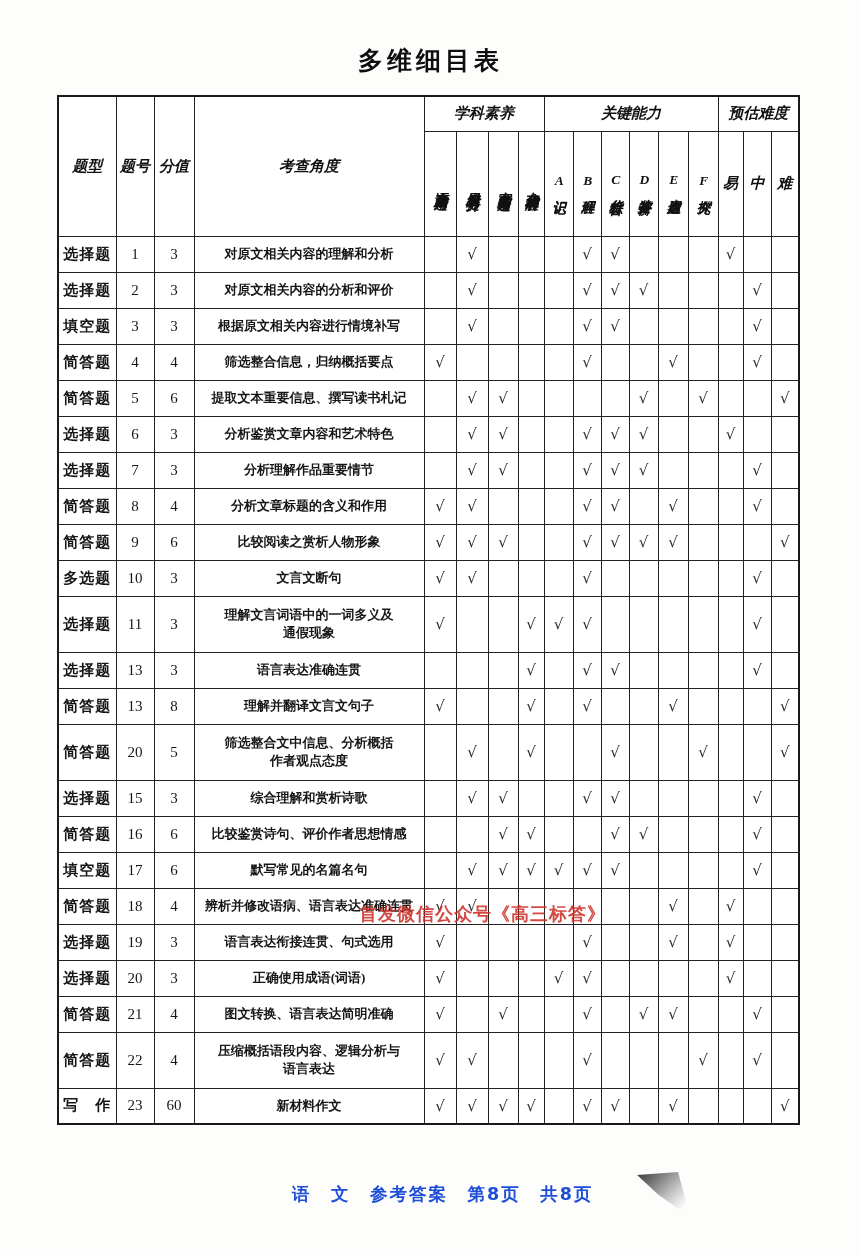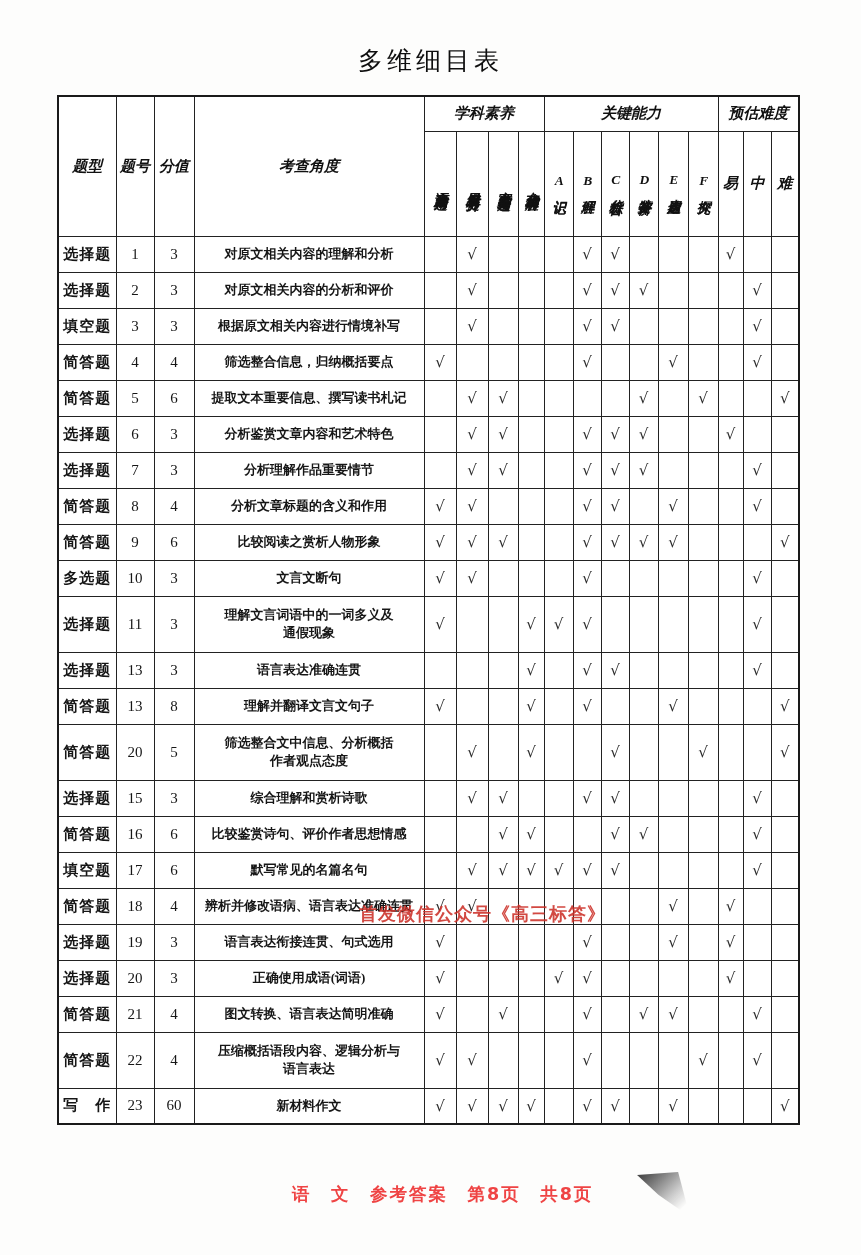--- a/index.html
+++ b/index.html
@@ -8,21 +8,21 @@
     width:861px;height:1255px;
     background:#fdfdfc;
     margin:0 auto;
     overflow:hidden;
     font-family:"Liberation Serif","DejaVu Serif",serif;
     color:#161616;
   }
   .doc-title{
     position:absolute;left:0;top:44px;width:100%;
     text-align:center;
-    font-size:25px;font-weight:400;letter-spacing:4px;
+    font-size:25px;font-weight:700;letter-spacing:4px;
     color:#0e0e0e;
     font-family:"DejaVu Sans","Liberation Sans",sans-serif;
   }
   table.grid{
     position:absolute;left:57px;top:95px;
     border-collapse:collapse;table-layout:fixed;
     width:741px;
     background:#fff;
   }
   table.grid th,table.grid td{
@@ -56,21 +56,21 @@
     font-size:18px;font-weight:700;
     letter-spacing:1px;white-space:nowrap;
     z-index:5;
     font-family:"DejaVu Sans","Liberation Sans",sans-serif;
   }
   .wm-1{left:312px;top:306px;}
   .wm-2{left:311px;top:902px;margin-left:48px;}
   .footer{
     position:absolute;left:292px;top:1182px;
     font-size:17.5px;font-weight:700;letter-spacing:2px;
-    color:#ef4444;white-space:nowrap;
+    color:#1d4ed8;white-space:nowrap;
     font-family:"DejaVu Sans","Liberation Sans",sans-serif;
   }
   .page-curl{
     position:absolute;left:636px;top:1172px;width:54px;height:52px;
     background:linear-gradient(135deg,#4a4a4a 8%,#8a8a8a 32%,#c9c9c9 55%,rgba(255,255,255,0) 78%);
     clip-path:polygon(2% 6%,78% 0%,100% 86%,42% 44%);
     z-index:6;
     filter:blur(0.6px);
   }
 </style>

